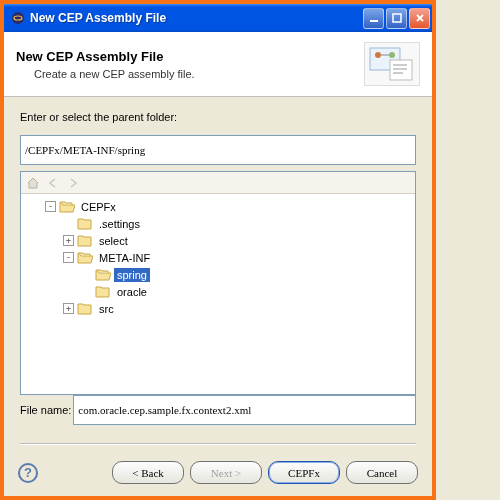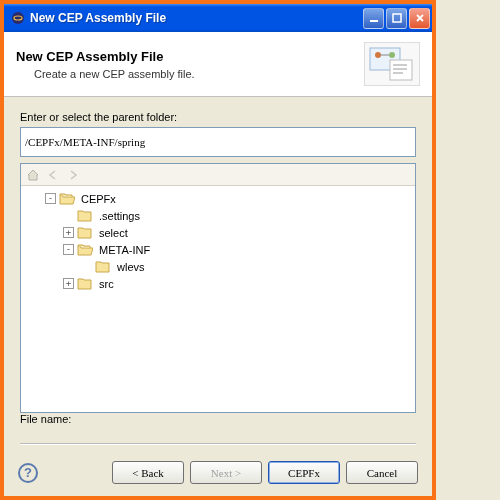--- a/index.html
+++ b/index.html
@@ -17,21 +17,21 @@
 .tb-close { background: linear-gradient(to bottom, #f5a090, #e4572e); }
 
 .banner { background: white; border-bottom: 1px solid #c0c0c0; padding: 10px 12px; display: flex; align-items: center; }
 .banner-text { flex: 1; }
 .banner-title { font-size: 13px; font-weight: bold; color: #000; margin-bottom: 4px; }
 .banner-sub { font-size: 11px; color: #333; margin-left: 18px; }
 .banner-img { width: 56px; height: 44px; background: #f8f8f8; border: 1px solid #ddd; display: flex; align-items: center; justify-content: center; }
 
 .content { flex: 1; padding: 14px 16px 8px 16px; display: flex; flex-direction: column; background: #ece9d8; }
 
-.label { font-size: 11px; color: #000; margin-bottom: 4px; }
+.label { font-size: 11px; color: #000; margin-bottom: 12px; }
 
 .text-input { width: 100%; height: 20px; border: 1px solid #7f9db9; background: white; font-family: Tahoma; font-size: 11px; padding: 14px 4px; color: #000; }
 
 .tree-container { margin-top: 6px; border: 1px solid #7f9db9; background: white; flex: 1; display: flex; flex-direction: column; min-height: 200px; }
 
 .tree-toolbar { height: 22px; border-bottom: 1px solid #d4d0c8; display: flex; align-items: center; padding: 0 4px; gap: 4px; background: #f5f3eb; }
 .tb-icon { width: 16px; height: 16px; display: inline-flex; align-items: center; justify-content: center; opacity: 0.6; }
 
 .tree { flex: 1; padding: 4px 6px; overflow: auto; font-size: 11px; }
 .tree-node { display: flex; align-items: center; height: 17px; }
@@ -44,21 +44,21 @@
 
 .filename-row { display: flex; align-items: center; gap: 2px; }
 .filename-row label { white-space: nowrap; }
 .filename-row input { flex: 1; }
 
 .footer-sep { height: 2px; border-top: 1px solid #bbb; border-bottom: 1px solid #fff; margin: 18px 0 8px 0; }
 
 .footer { display: flex; align-items: center; padding: 0 14px 12px 14px; }
 .help { width: 20px; height: 20px; border: 2px solid #5a7bb0; border-radius: 50%; color: #5a7bb0; font-weight: bold; display: flex; align-items: center; justify-content: center; font-size: 13px; cursor: pointer; }
 .footer-spacer { flex: 1; }
-.btn { min-width: 72px; height: 23px; border: 1px solid #707070; background: linear-gradient(to bottom, #fdfdfd, #e6e6de); font-family: Tahoma; font-size: 11px; padding: 0 10px; margin-left: 6px; cursor: pointer; border-radius: 3px; }
+.btn { min-width: 72px; height: 23px; border: 1px solid #707070; background: linear-gradient(to bottom, #fdfdfd, #e6e6de); font-family: Tahoma; font-size: 11px; padding: 0 10px; margin-left: 6px; cursor: pointer; border-radius: 10px; }
 .btn:disabled { color: #a0a0a0; cursor: default; }
 .btn.default { border: 1px solid #2254b3; box-shadow: inset 0 0 0 1px #89ade4; }
 
 svg { display: block; }
 </style>
 </head>
 <body>
 
 <div class="window">
 
@@ -172,40 +172,52 @@
                 <path d="M1 3 L1 2 L6 2 L7 3 L13 3 L13 5" fill="#f7e39c" stroke="#c9a84a"></path>
               </svg>
             </span>
             <span class="tree-label">META-INF</span>
           </div>
           <div class="tree-node">
             <span class="indent" style="width: 54px;"></span>
             <span class="expander-space"></span>
             <span class="folder-icon">
               <svg width="16" height="13" viewBox="0 0 16 13">
-                <path d="M1 2 L6 2 L7 3 L14 3 L14 12 L1 12 Z" fill="#f7e39c" stroke="#c9a84a"></path>
-              </svg>
-            </span>
-            <span class="tree-label">wlevs</span>
+                <path d="M1 3 L1 12 L14 12 L16 5 L4 5 L3 3 Z" fill="#f7e39c" stroke="#c9a84a"></path>
+                <path d="M1 3 L1 2 L6 2 L7 3 L13 3 L13 5" fill="#f7e39c" stroke="#c9a84a"></path>
+              </svg>
+            </span>
+            <span class="tree-label selected">spring</span>
+          </div>
+          <div class="tree-node">
+            <span class="indent" style="width: 54px;"></span>
+            <span class="expander-space"></span>
+            <span class="folder-icon">
+              <svg width="16" height="13" viewBox="0 0 16 13">
+                <path d="M1 2 L6 2 L7 3 L14 3 L14 12 L1 12 Z" fill="#f7e39c" stroke="#c9a84a"></path>
+              </svg>
+            </span>
+            <span class="tree-label">oracle</span>
           </div>
           <div class="tree-node">
             <span class="indent" style="width: 36px;"></span>
             <span class="expander">+</span>
             <span class="folder-icon">
               <svg width="16" height="13" viewBox="0 0 16 13">
                 <path d="M1 2 L6 2 L7 3 L14 3 L14 12 L1 12 Z" fill="#f7e39c" stroke="#c9a84a"></path>
               </svg>
             </span>
             <span class="tree-label">src</span>
           </div>
         </div>
     </div>
 
     <div class="filename-row">
       <label>File name:</label>
+      <input type="text" class="text-input" value="com.oracle.cep.sample.fx.context2.xml" style="">
     </div>
 
     <div class="footer-sep"></div>
 
   </div>
 
   <div class="footer">
     <div class="help">?</div>
     <div class="footer-spacer"></div>
     <button class="btn">&lt; Back</button>

